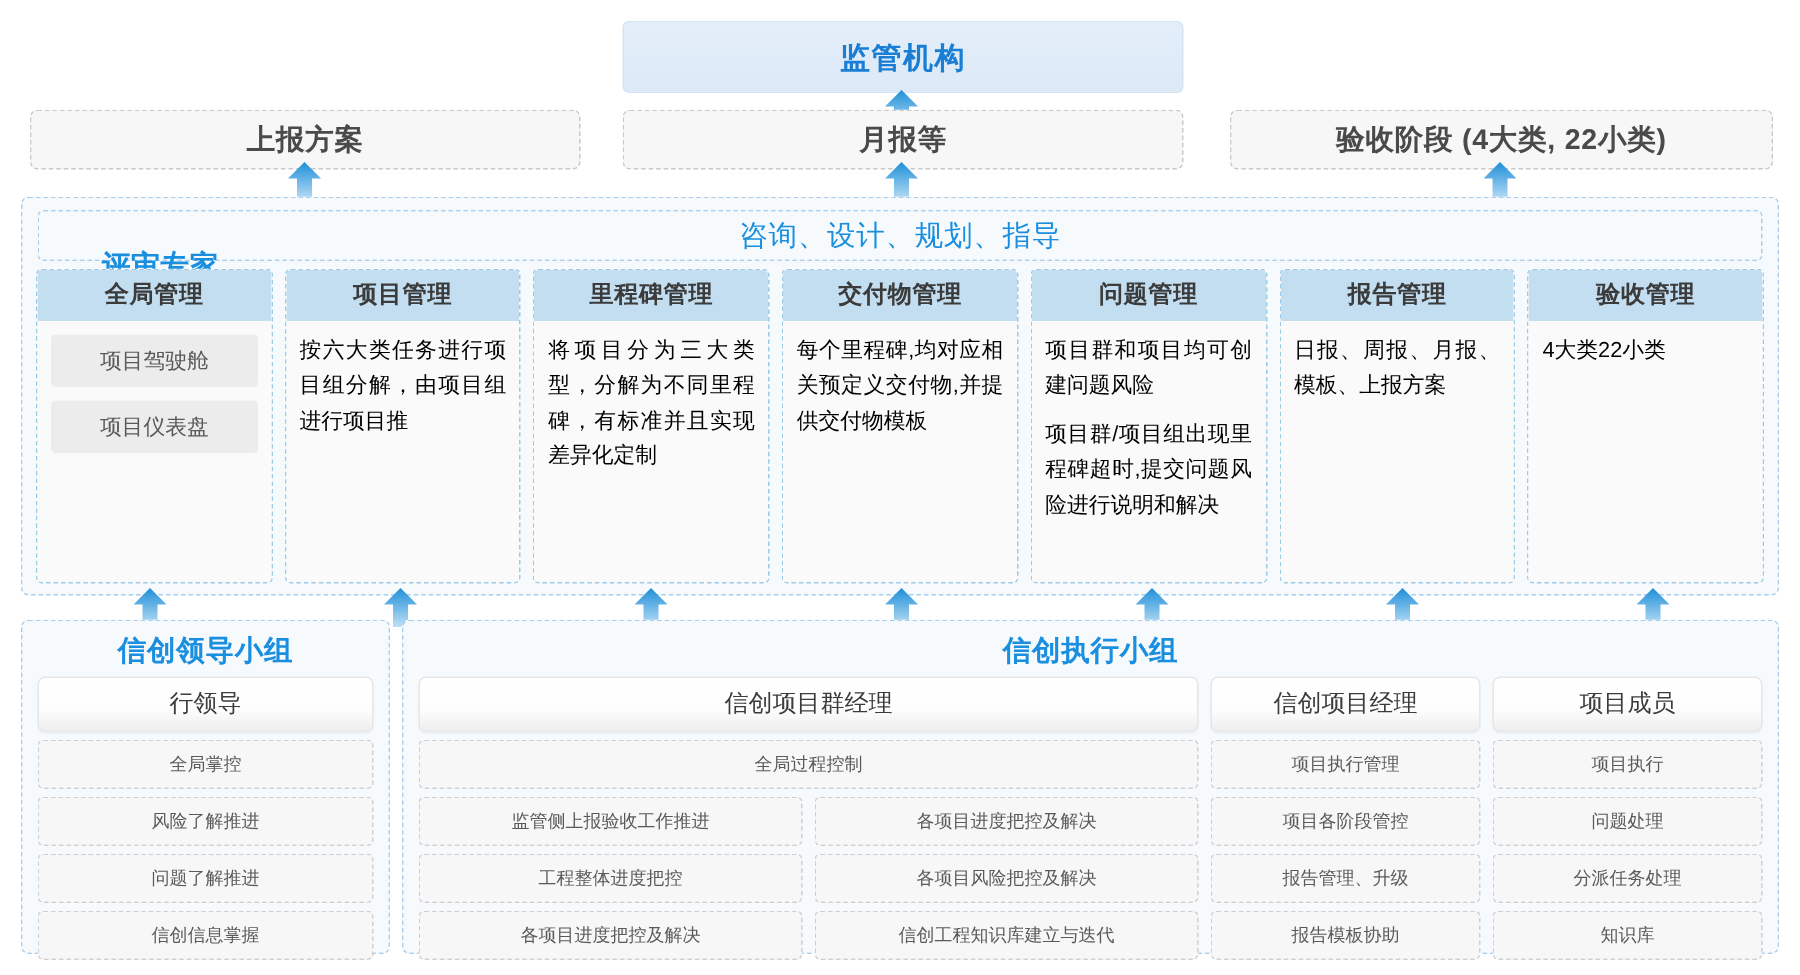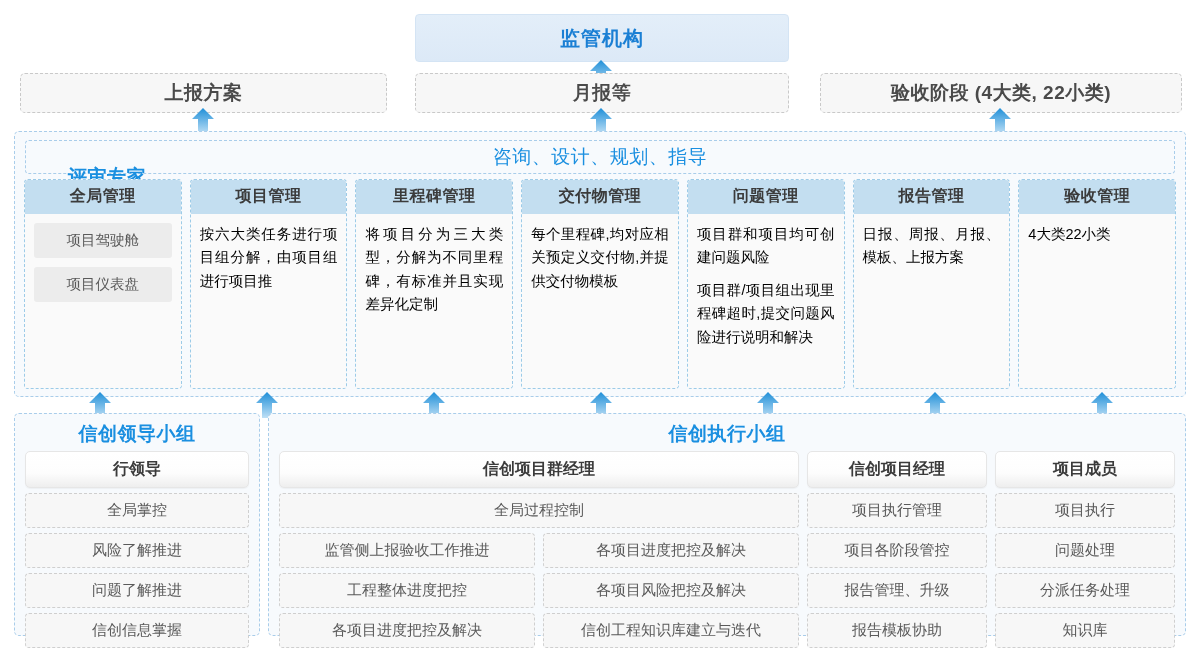--- a/index.html
+++ b/index.html
@@ -117,30 +117,30 @@
   .grp-title{
     text-align:center;
     color:#1a8fe0;font-weight:bold;font-size:19px;
     padding:7px 0 4px 0;letter-spacing:0.5px;
   }
   .role-head{
     background:linear-gradient(180deg,#ffffff 0%,#fdfdfd 60%,#eeeeee 100%);
     border:1px solid #e6e6e6;
     border-radius:5px;
     text-align:center;
-    font-weight:bold;font-size:16px;color:#3b3b3b;
+    font-weight:normal;font-size:16px;color:#3b3b3b;
     padding:7px 0;
     box-shadow:0 1px 1px rgba(0,0,0,0.04);
   }
   .task{
     border:1px dashed #cfcfcf;
     border-radius:4px;
     background:#f7f7f7;
     text-align:center;
-    font-size:15px;color:#5a5a5a;
+    font-size:12px;color:#5a5a5a;
     padding:7px 0;
   }
   .bl-inner{padding:0 10px 10px 10px;}
   .bl-inner .task{margin-top:5px;}
 
   .br-cols{
     position:absolute;left:10px;right:10px;top:37px;bottom:9px;
     display:flex;gap:8px;
   }
   .br-col{display:flex;flex-direction:column;}

